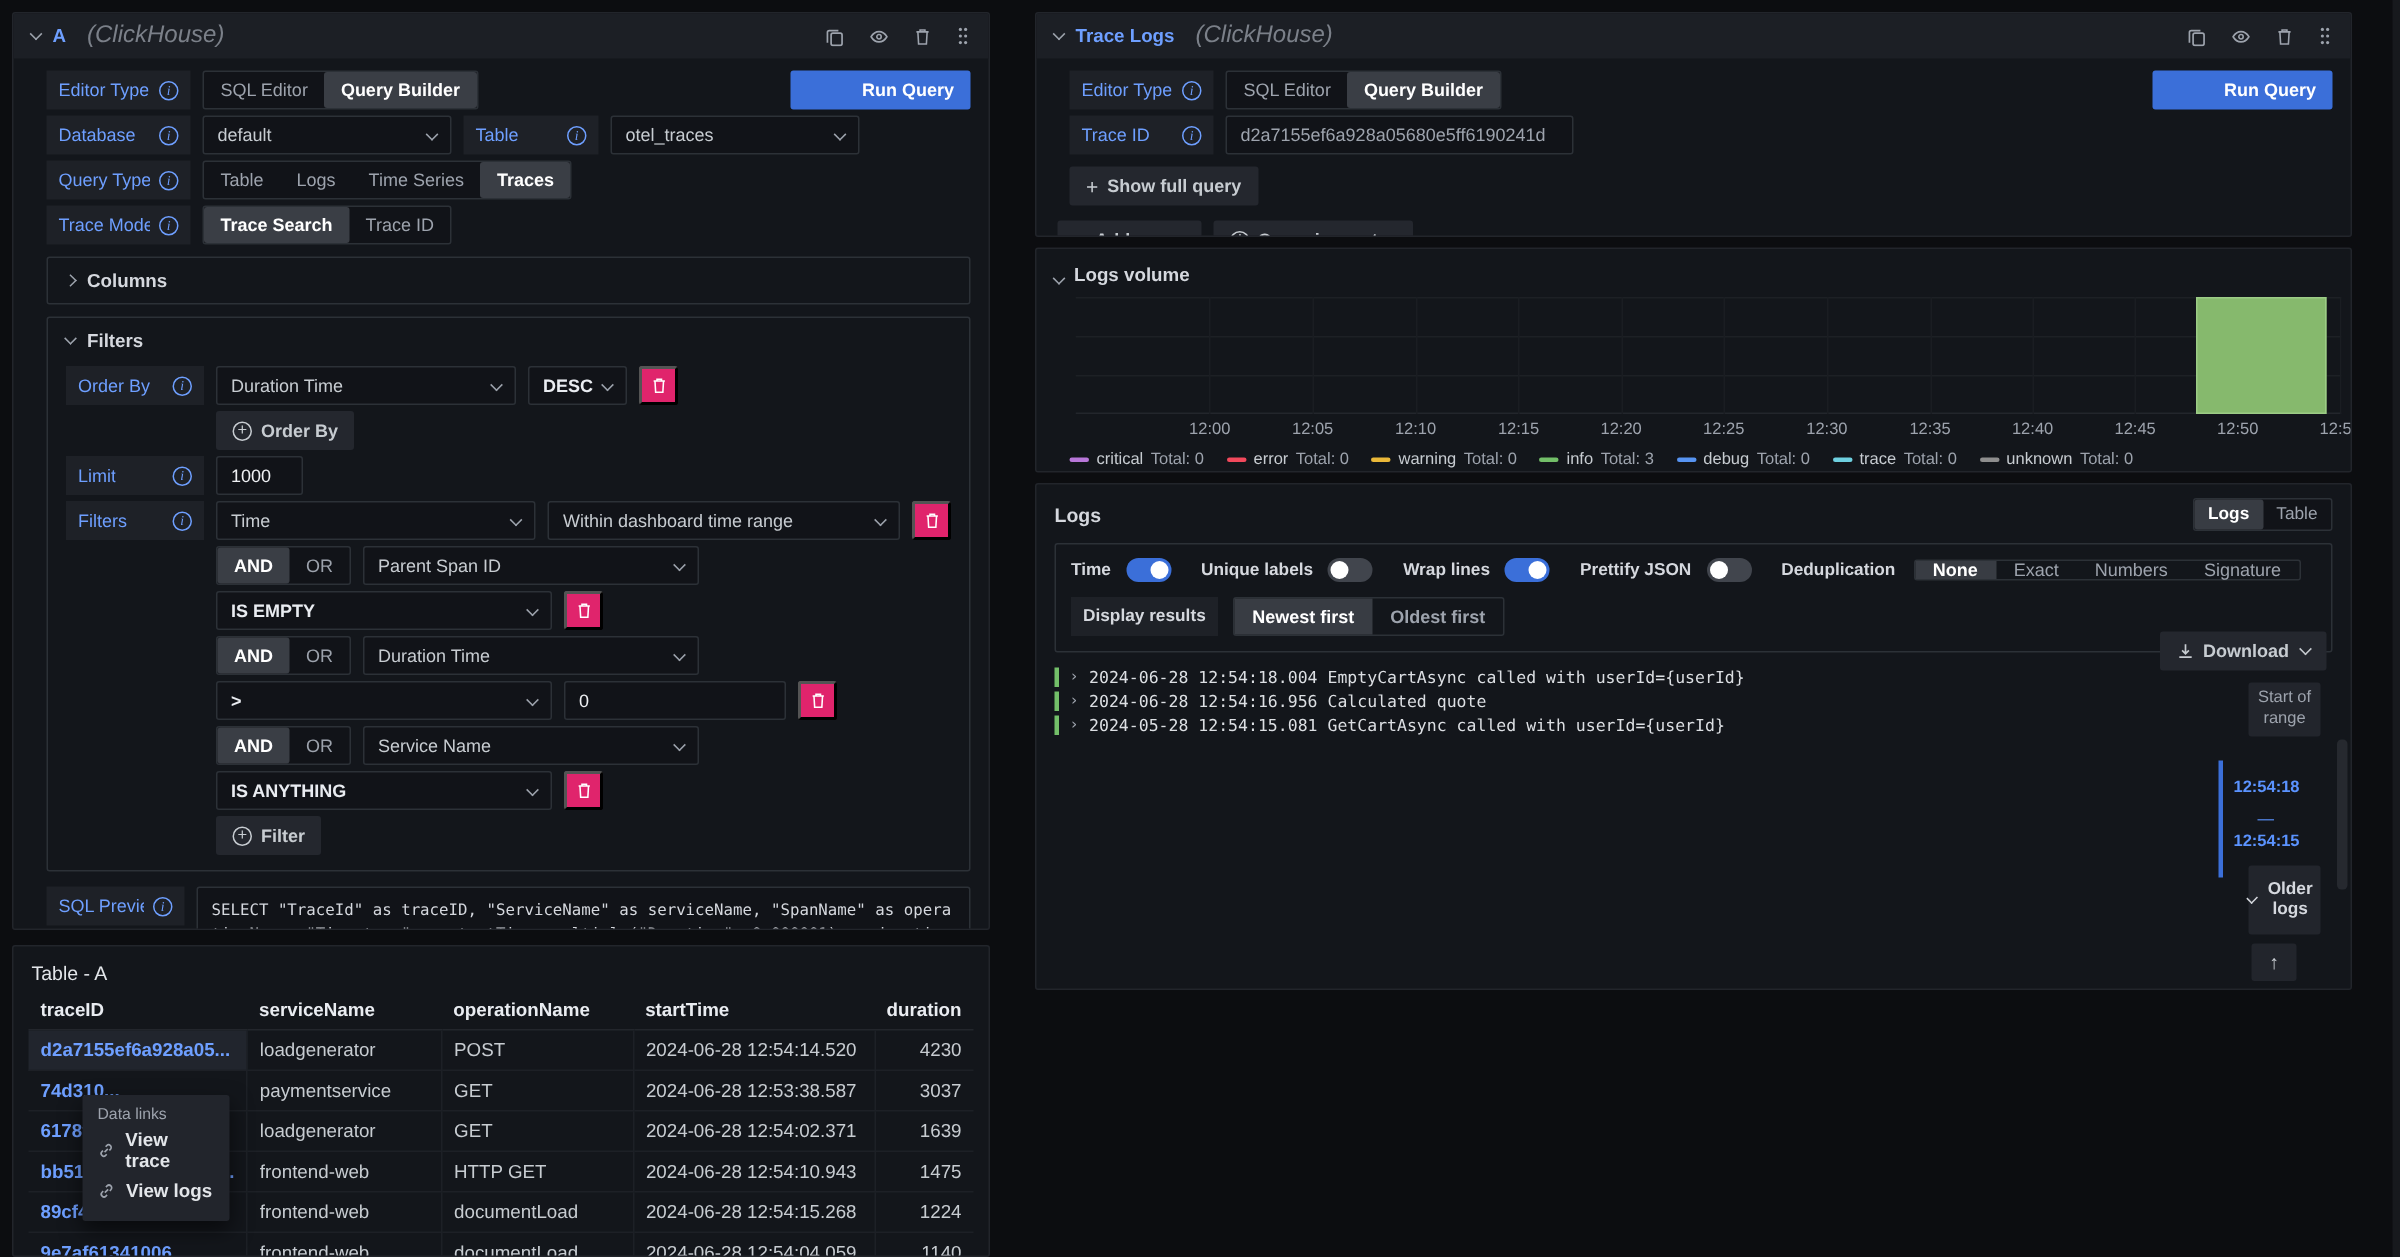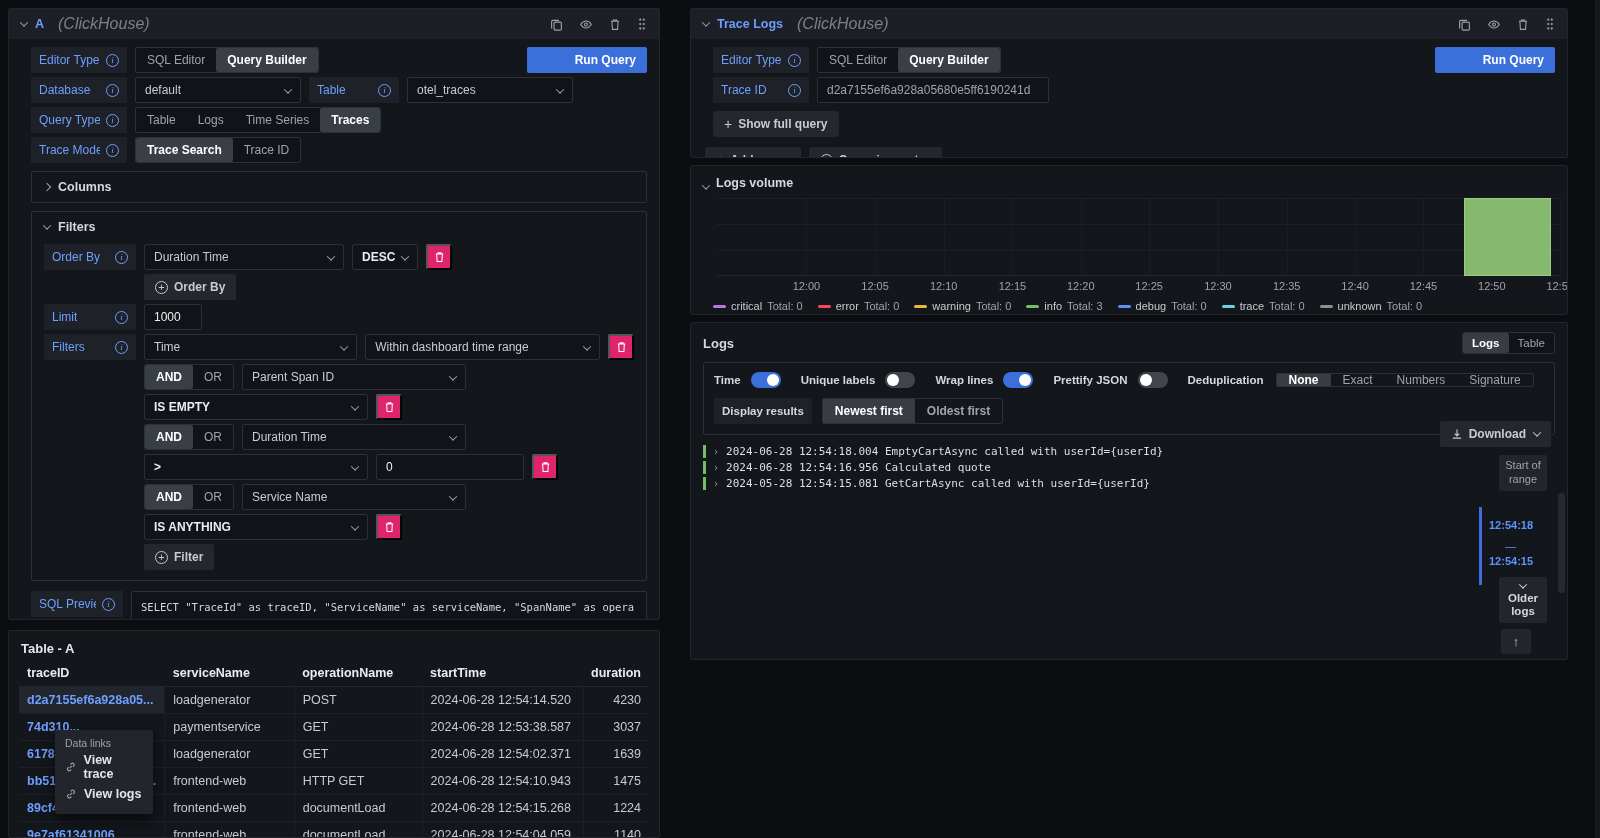--- a/index.html
+++ b/index.html
@@ -88,21 +88,21 @@
   .lvlbar { width:3px; height:13px; background:#73bf69; flex:none; }
   .lchev { color:#9da3ad; font-size:10px; }
   
   .rangebox { position:absolute; right:20px; top:132px; width:48px; background:#22252c; border-radius:2px; color:#9da3ad; font-size:11px; text-align:center; padding:4px 2px; line-height:1.25; }
   .timeline { position:absolute; right:28px; top:184px; width:60px; height:78px; }
   .tl-line { position:absolute; left:0; top:0; bottom:0; width:3px; background:#3b6fd9; }
   .tl-t1 { position:absolute; left:10px; top:12px; color:#5b93ff; font-size:11px; font-weight:600; }
   .tl-dash { position:absolute; left:26px; top:33px; color:#5b93ff; font-size:11px; }
   .tl-t2 { position:absolute; left:10px; top:48px; color:#5b93ff; font-size:11px; font-weight:600; }
   .railtrack { position:absolute; right:2px; top:170px; width:7px; height:100px; background:#26292f; border-radius:3px; }
-  .older-btn { position:absolute; right:20px; top:254px; width:48px; height:46px; background:#22252c; border-radius:2px; display:flex; flex-direction:column; align-items:center; justify-content:center; gap:3px; color:#d5d8de; font-size:11.5px; font-weight:700; line-height:1.1; }
+  .older-btn { position:absolute; right:20px; top:254px; width:48px; height:46px; background:#22252c; border-radius:2px; display:flex; align-items:center; justify-content:center; gap:3px; color:#d5d8de; font-size:11.5px; font-weight:700; line-height:1.1; }
   .up-btn { position:absolute; right:36px; top:306px; width:30px; height:25px; background:#22252c; border-radius:2px; display:flex; align-items:center; justify-content:center; color:#c7ccd1; font-size:13px; }
   .scroll-sliver { position:absolute; right:0; top:0; width:5px; height:838px; background:#17191d; }
 </style>
 </head>
 <body>
 
 <div class="panel" style="left:8px; top:8px; width:652px; height:612px;">
   <div class="phead">
     <span class="chev hdr-chev"></span>
     <span class="ptitle">A</span>
@@ -340,21 +340,21 @@
           <span class="txt">SQL Preview</span>
           <span class="info-i">i</span>
         </span>
       <div class="sqlbox">SELECT "TraceId" as traceID, "ServiceName" as serviceName, "SpanName" as operationName, "Timestamp" as startTime, multiply("Duration", 0.000001) as duration FROM "default"."otel_traces" WHERE ( Timestamp &gt;= $__fromTime AND Timestamp &lt;= $__toTime ) AND ( ParentSpanId = '' ) AND ( Duration &gt; 0 ) ORDER BY Duration DESC LIMIT 1000</div>
     </div>
 
   </div>
 </div>
 
 <div class="panel" style="left:8px; top:630px; width:652px; height:208px;">
-  <div style="padding:10px 10px 4px 12px; font-size:13px; font-weight:700; color:#e3e6ea;">Table - A</div>
+  <div style="padding:10px 10px 4px 12px; font-size:13px; font-weight:400; color:#e3e6ea;">Table - A</div>
   <div style="position:relative; padding:0 10px;">
     <table class="tbl">
       <colgroup>
           <col style="width:130px">
           <col style="width:132px">
           <col style="width:130px">
           <col style="width:168px">
           <col>
         </colgroup>
       <thead>

